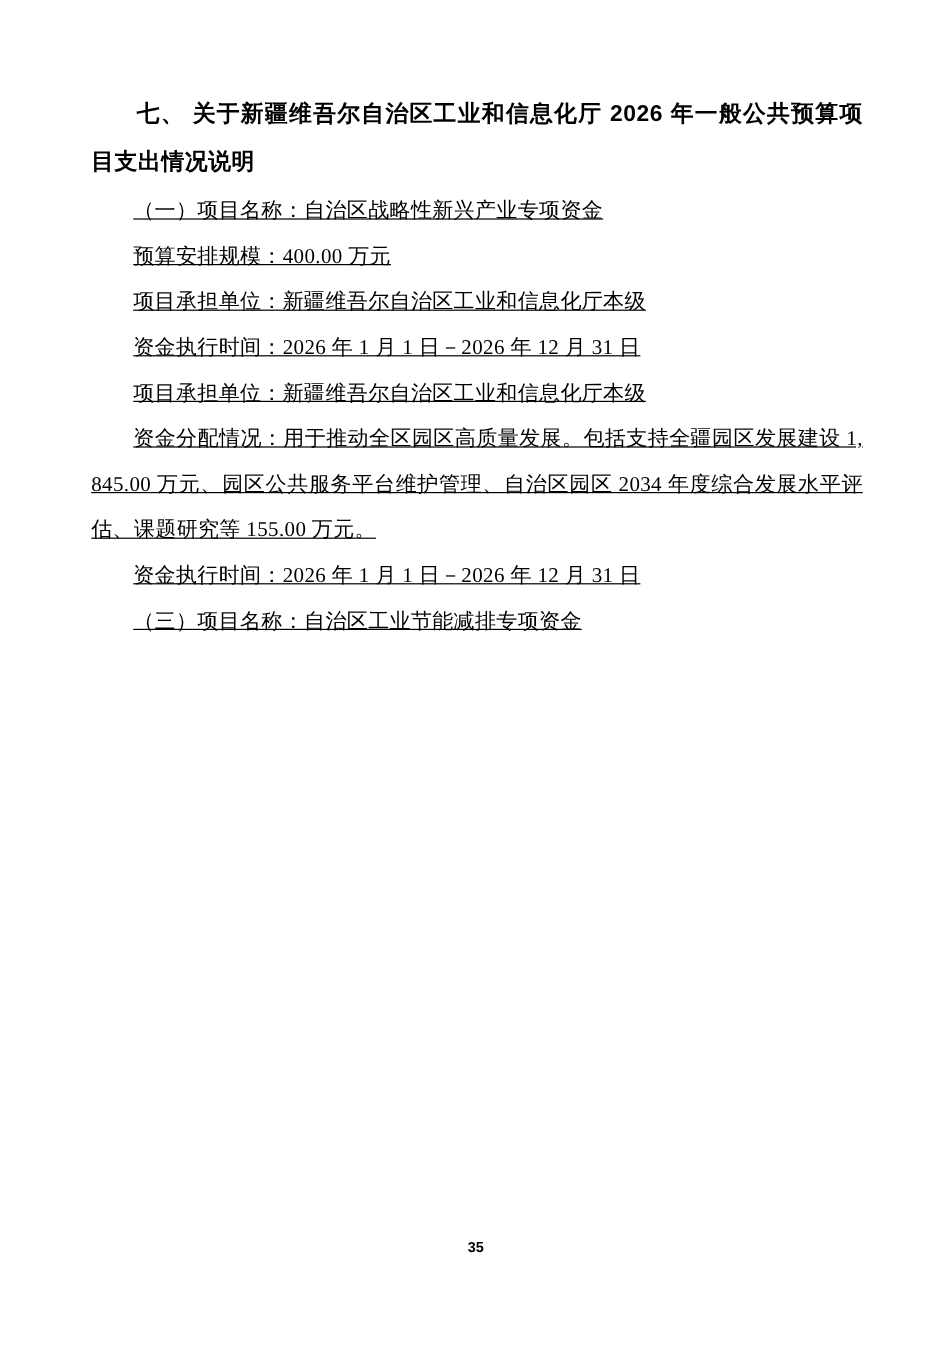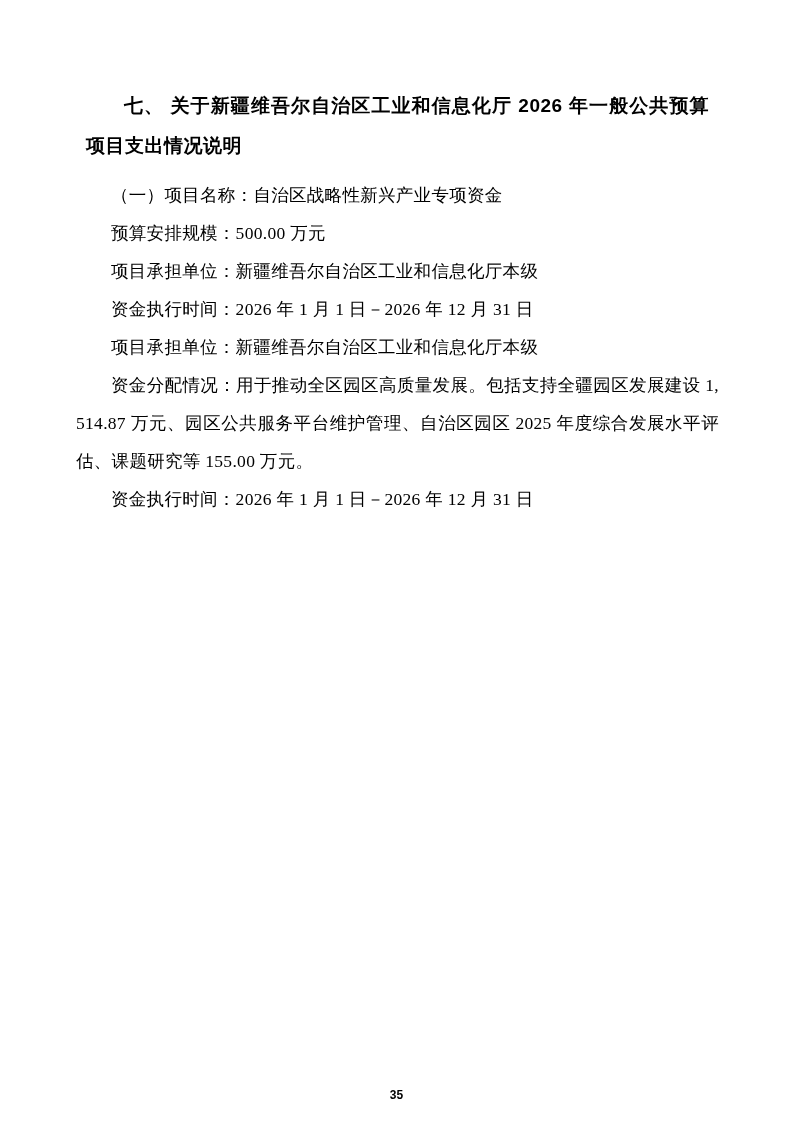--- a/index.html
+++ b/index.html
@@ -12,56 +12,58 @@
     width: 793px;
     height: 1122px;
     background: #ffffff;
     box-sizing: border-box;
     padding: 76px 74px 0 76px;
     color: #000000;
     font-family: "Liberation Serif", "DejaVu Serif", serif;
     overflow: hidden;
   }
   .heading {
-    margin: 10px;
+    margin: 0;
     font-family: "Liberation Sans", "DejaVu Sans", sans-serif;
     font-weight: bold;
     font-size: 19px;
     line-height: 40px;
     text-indent: 2em;
     text-align: justify;
     letter-spacing: 0.5px;
   }
   .para {
     margin: 0;
     font-size: 17.5px;
     line-height: 38px;
     text-indent: 2em;
     text-align: justify;
     letter-spacing: 0.3px;
     word-break: break-all;
+    text-decoration: underline;
   }
   .page-number {
     position: absolute;
-    top: 1088px;
+    top: 1032px;
     left: 0;
     width: 793px;
     text-align: center;
     font-family: "Liberation Sans", "DejaVu Sans", sans-serif;
     font-size: 12px;
     font-weight: bold;
     color: #000000;
   }
 </style>
 </head>
 <body>
 
 <div class="page">
   <h1 class="heading">七、 关于新疆维吾尔自治区工业和信息化厅 2026 年一般公共预算项目支出情况说明</h1>
   <p class="para">（一）项目名称：自治区战略性新兴产业专项资金</p>
-  <p class="para">预算安排规模：500.00 万元</p>
+  <p class="para">预算安排规模：400.00 万元</p>
   <p class="para">项目承担单位：新疆维吾尔自治区工业和信息化厅本级</p>
   <p class="para">资金执行时间：2026 年 1 月 1 日－2026 年 12 月 31 日</p>
   <p class="para">项目承担单位：新疆维吾尔自治区工业和信息化厅本级</p>
-  <p class="para">资金分配情况：用于推动全区园区高质量发展。包括支持全疆园区发展建设 1,514.87 万元、园区公共服务平台维护管理、自治区园区 2025 年度综合发展水平评估、课题研究等 155.00 万元。</p>
+  <p class="para">资金分配情况：用于推动全区园区高质量发展。包括支持全疆园区发展建设 1,845.00 万元、园区公共服务平台维护管理、自治区园区 2034 年度综合发展水平评估、课题研究等 155.00 万元。</p>
   <p class="para">资金执行时间：2026 年 1 月 1 日－2026 年 12 月 31 日</p>
+  <p class="para">（三）项目名称：自治区工业节能减排专项资金</p>
   <div class="page-number">35</div>
 </div>
 
 </body></html>

